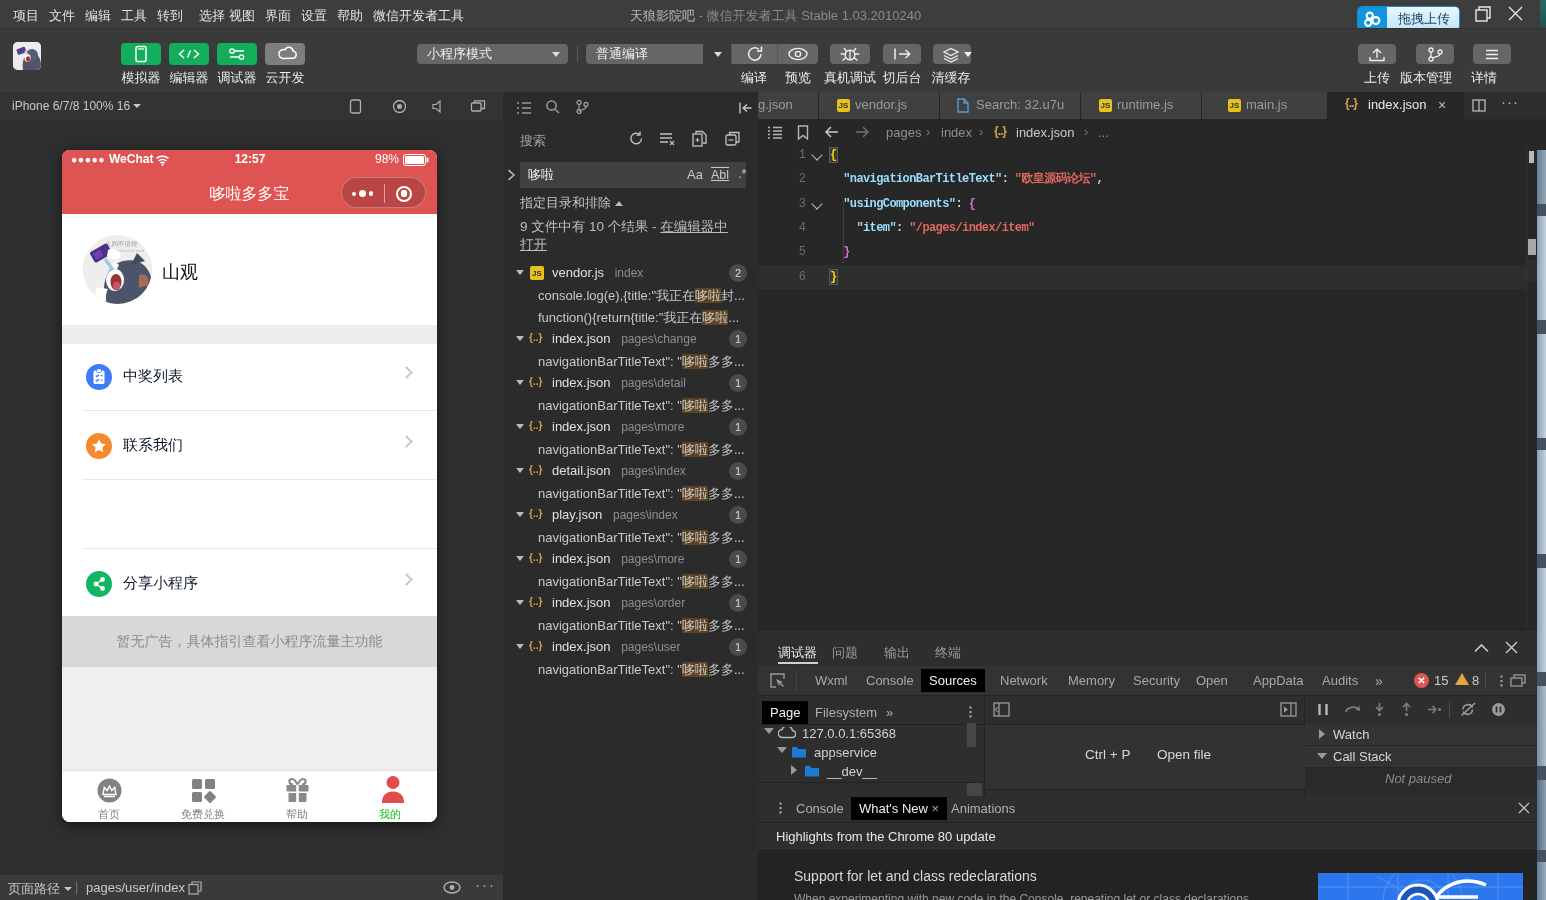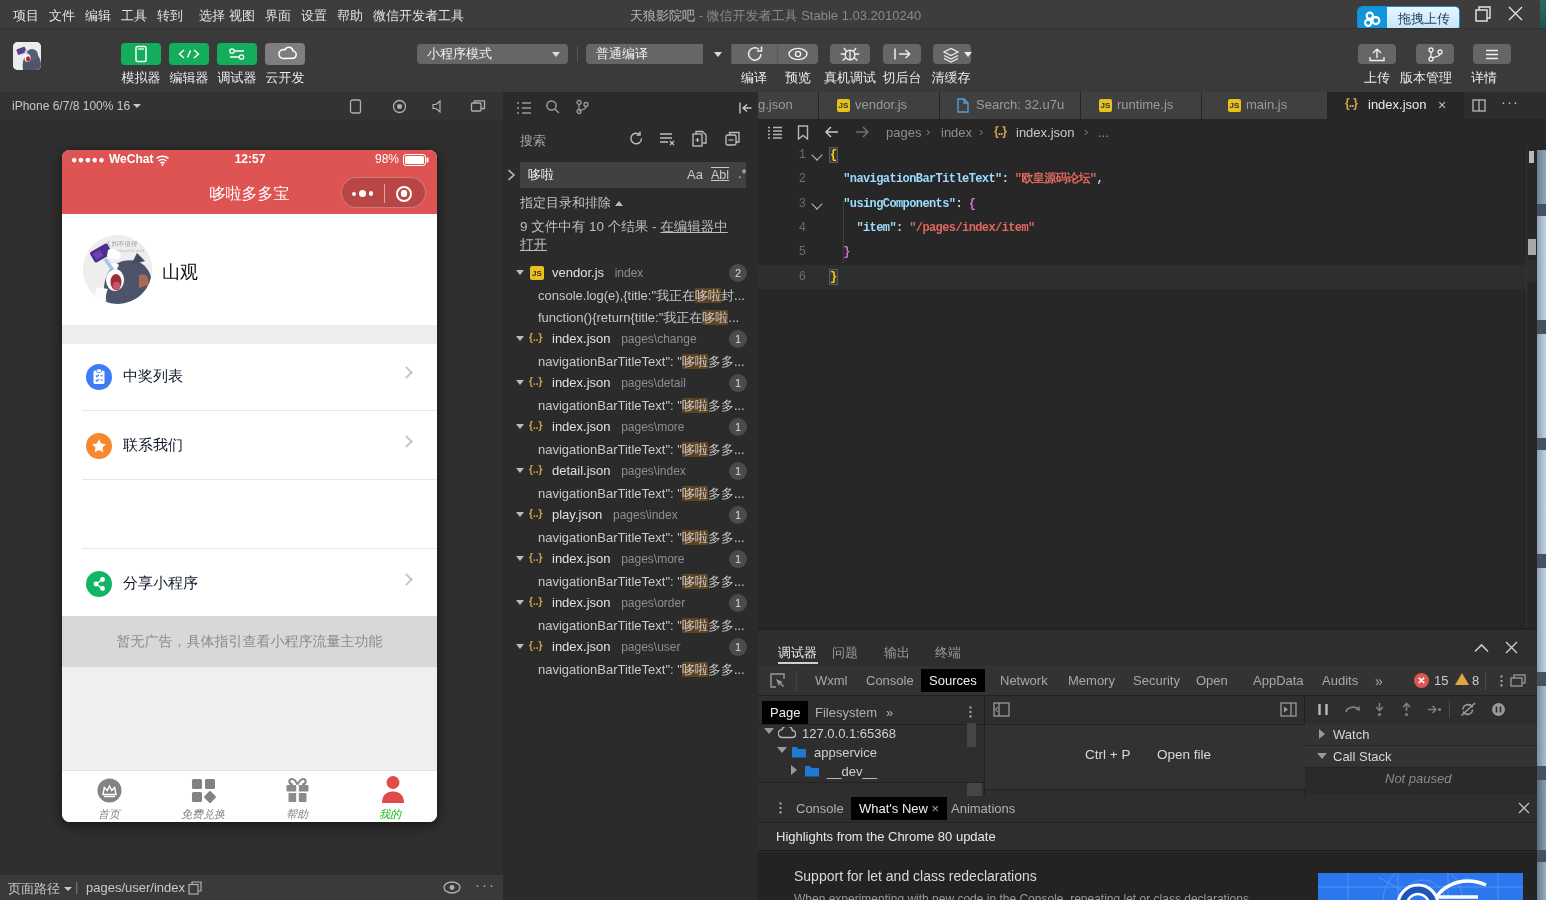--- a/index.html
+++ b/index.html
@@ -31,21 +31,21 @@
 #grayband { left:0; top:175px; width:375px; height:19px; background:#ededed; }
 .mrow { position:absolute; left:0; width:375px; height:69px; background:#fff; }
 .micon { position:absolute; left:24px; top:20px; width:26px; height:26px; border-radius:50%; }
 .mtext { position:absolute; left:61px; top:23px; font-size:15px; color:#0f172a; }
 .chev { position:absolute; left:340px; top:24px; width:9px; height:9px; border-top:2px solid #c7c7c7; border-right:2px solid #c7c7c7; transform:rotate(45deg); }
 .mdiv { position:absolute; left:20px; width:355px; height:1px; background:#e8e8e8; }
 #adband { left:0; top:466px; width:375px; height:51px; background:#d8d8d8; color:#8c8c8c; font-size:14px; text-align:center; line-height:51px; }
 #ltgray { left:0; top:517px; width:375px; height:103px; background:#efeff0; }
 #ptabbar { left:0; top:620px; width:375px; height:52px; background:#fff; border-top:1px solid #e2e2e2; }
 .ptab { position:absolute; top:0; width:94px; height:52px; text-align:center; }
-.ptab .lbl { position:absolute; top:36px; width:94px; font-size:11px; color:#828282; text-align:center;font-style:italic; }
+.ptab .lbl { position:absolute; top:36px; width:94px; font-size:11px; color:#828282; text-align:center; }
 
 #botbar { left:0; top:875px; width:503px; height:25px; background:#3a3a3a; color:#c9c9c9; font-size:13px; }
 
 #search { left:503px; top:92px; width:255px; height:808px; background:#2b2b2b; color:#cccccc; font-size:13px; }
 #sinput { position:absolute; left:17px; top:70px; width:226px; height:26px; background:#404142; color:#eee; font-size:13px; line-height:26px; padding-left:8px; }
 .srow { position:absolute; left:0; width:255px; height:22px; white-space:nowrap; overflow:hidden; }
 .srow .tri { position:absolute; left:13px; top:8px; width:0; height:0; border-left:4px solid transparent; border-right:4px solid transparent; border-top:5px solid #bbb; }
 .srow .jsicon { position:absolute; left:27px; top:4px; width:14px; height:14px; background:#e8c21c; border-radius:2px; color:#333; font-size:8px; font-weight:bold; text-align:center; line-height:15px; }
 .srow .brace { position:absolute; left:26px; top:4px; color:#d4a548; font-size:10px; font-weight:bold; }
 .srow .fname { position:absolute; left:49px; top:3px; color:#e0e0e0; }

